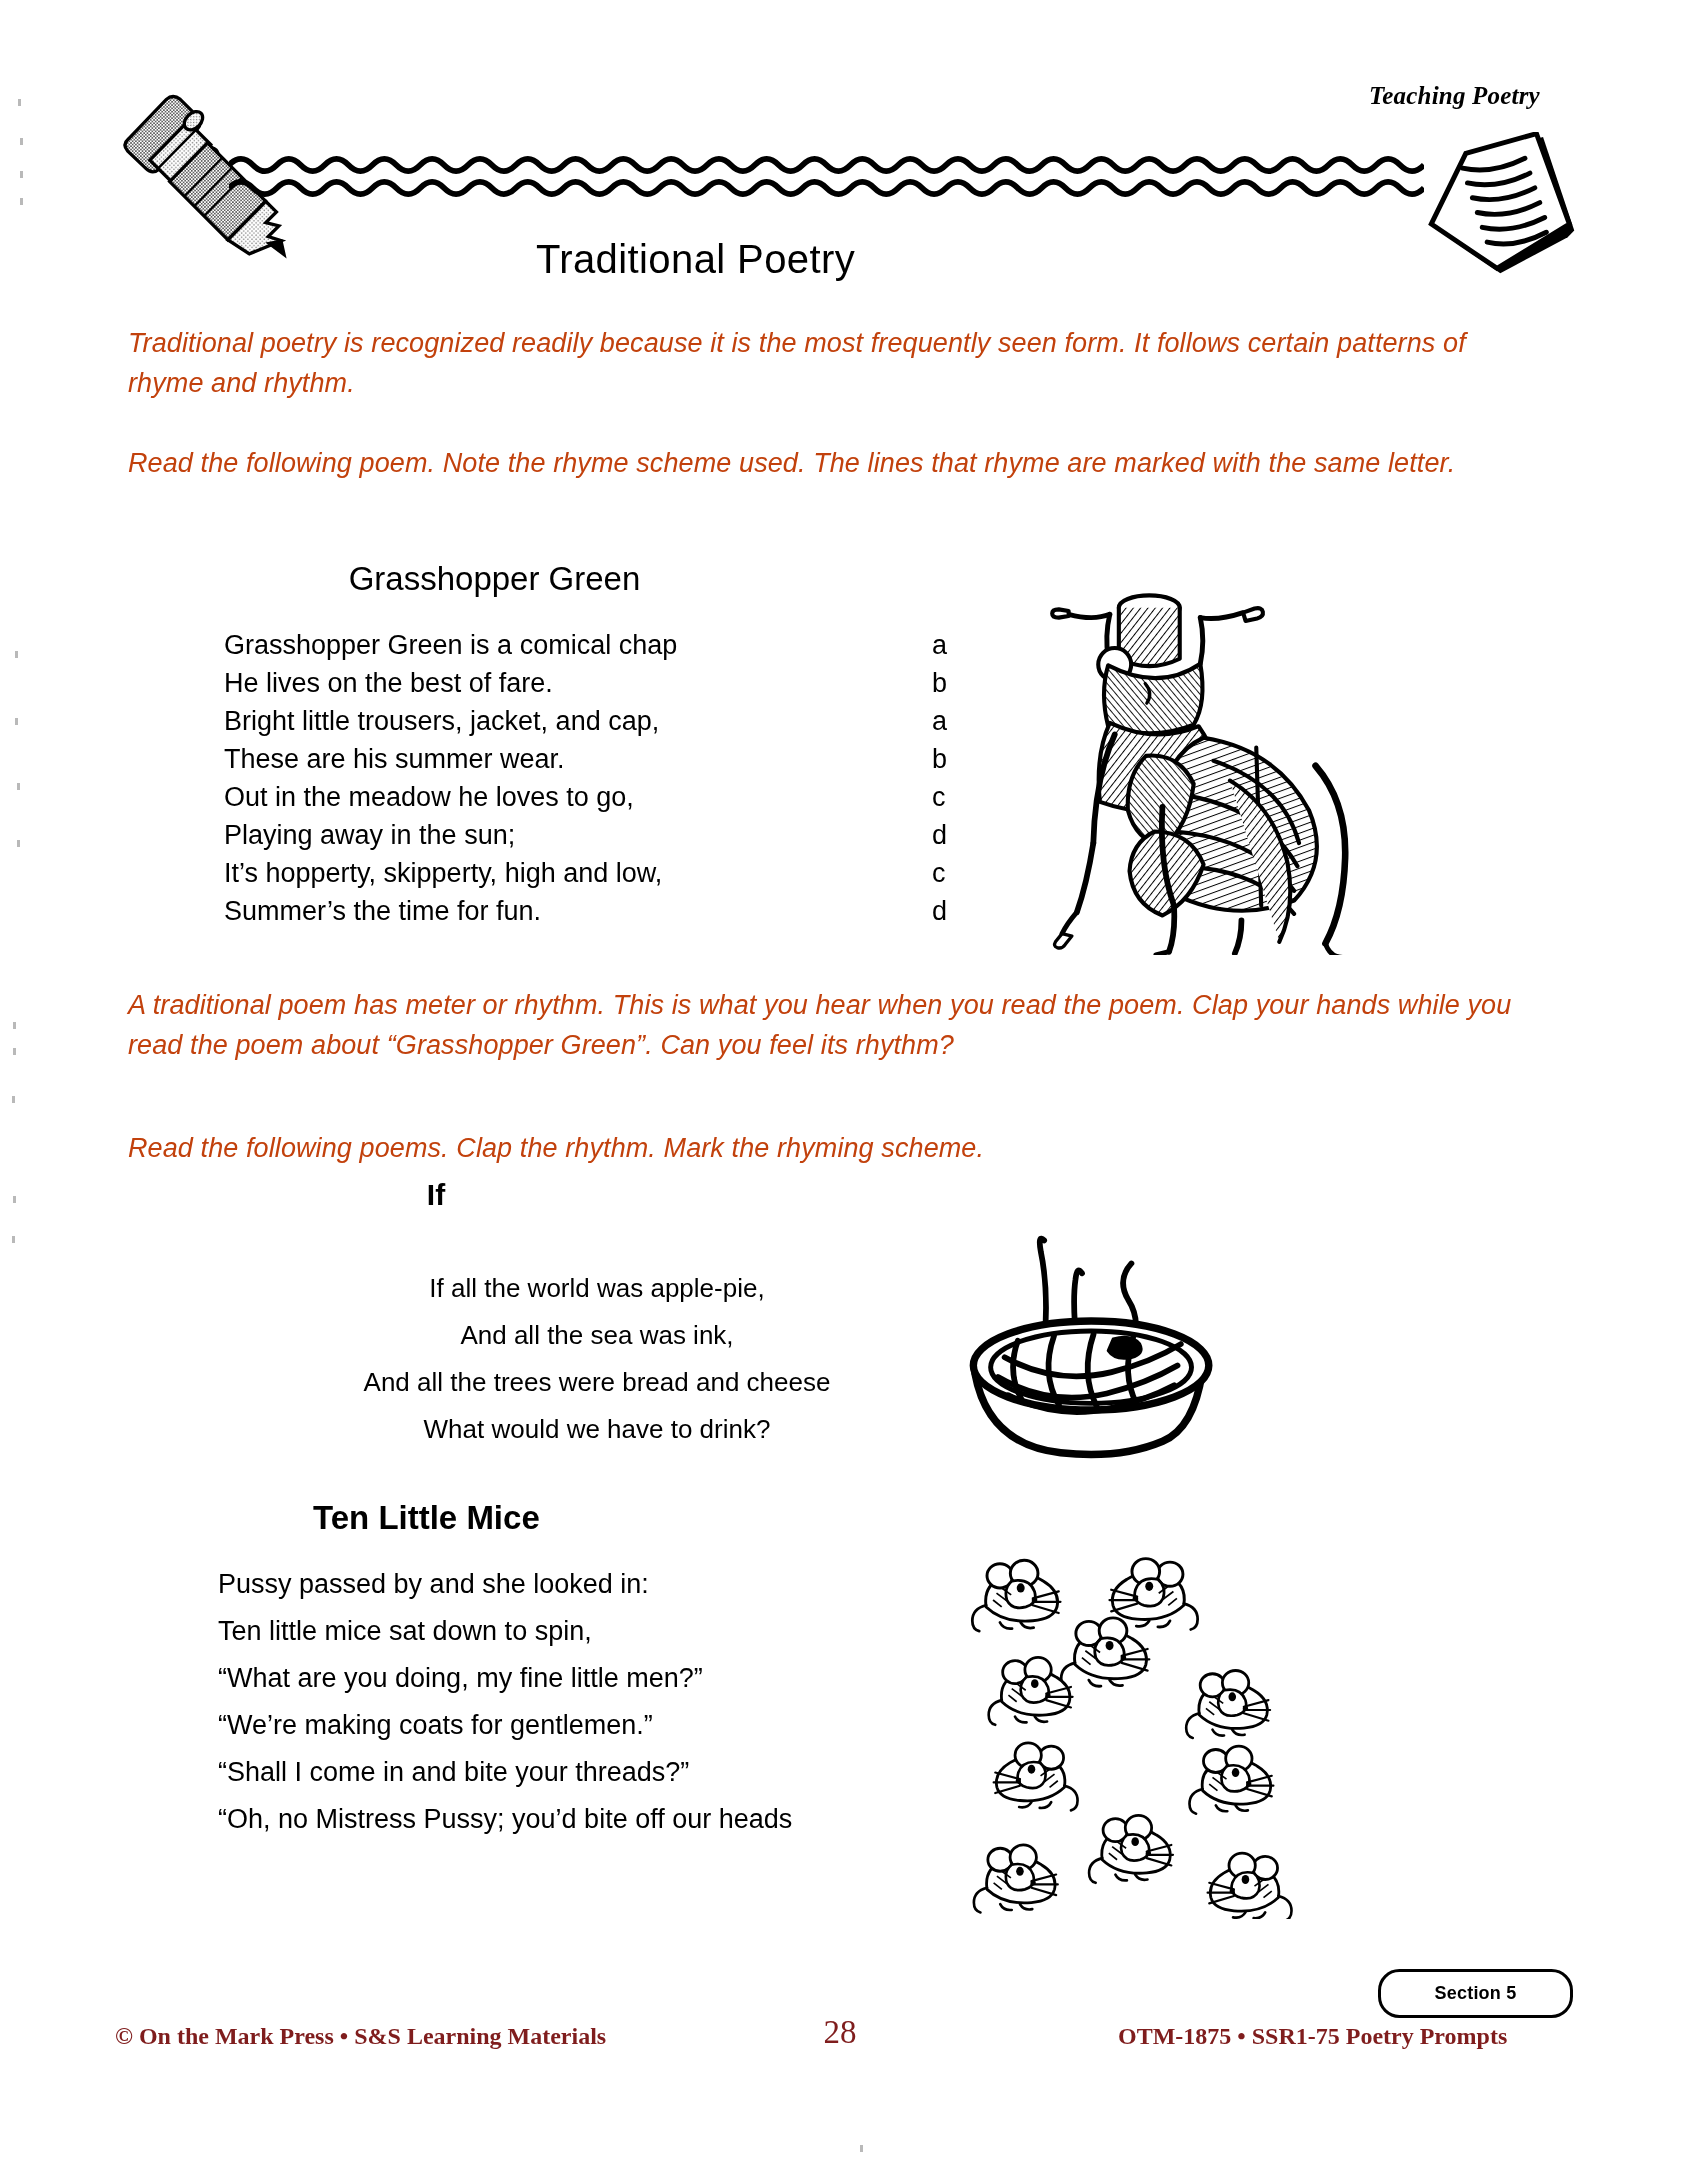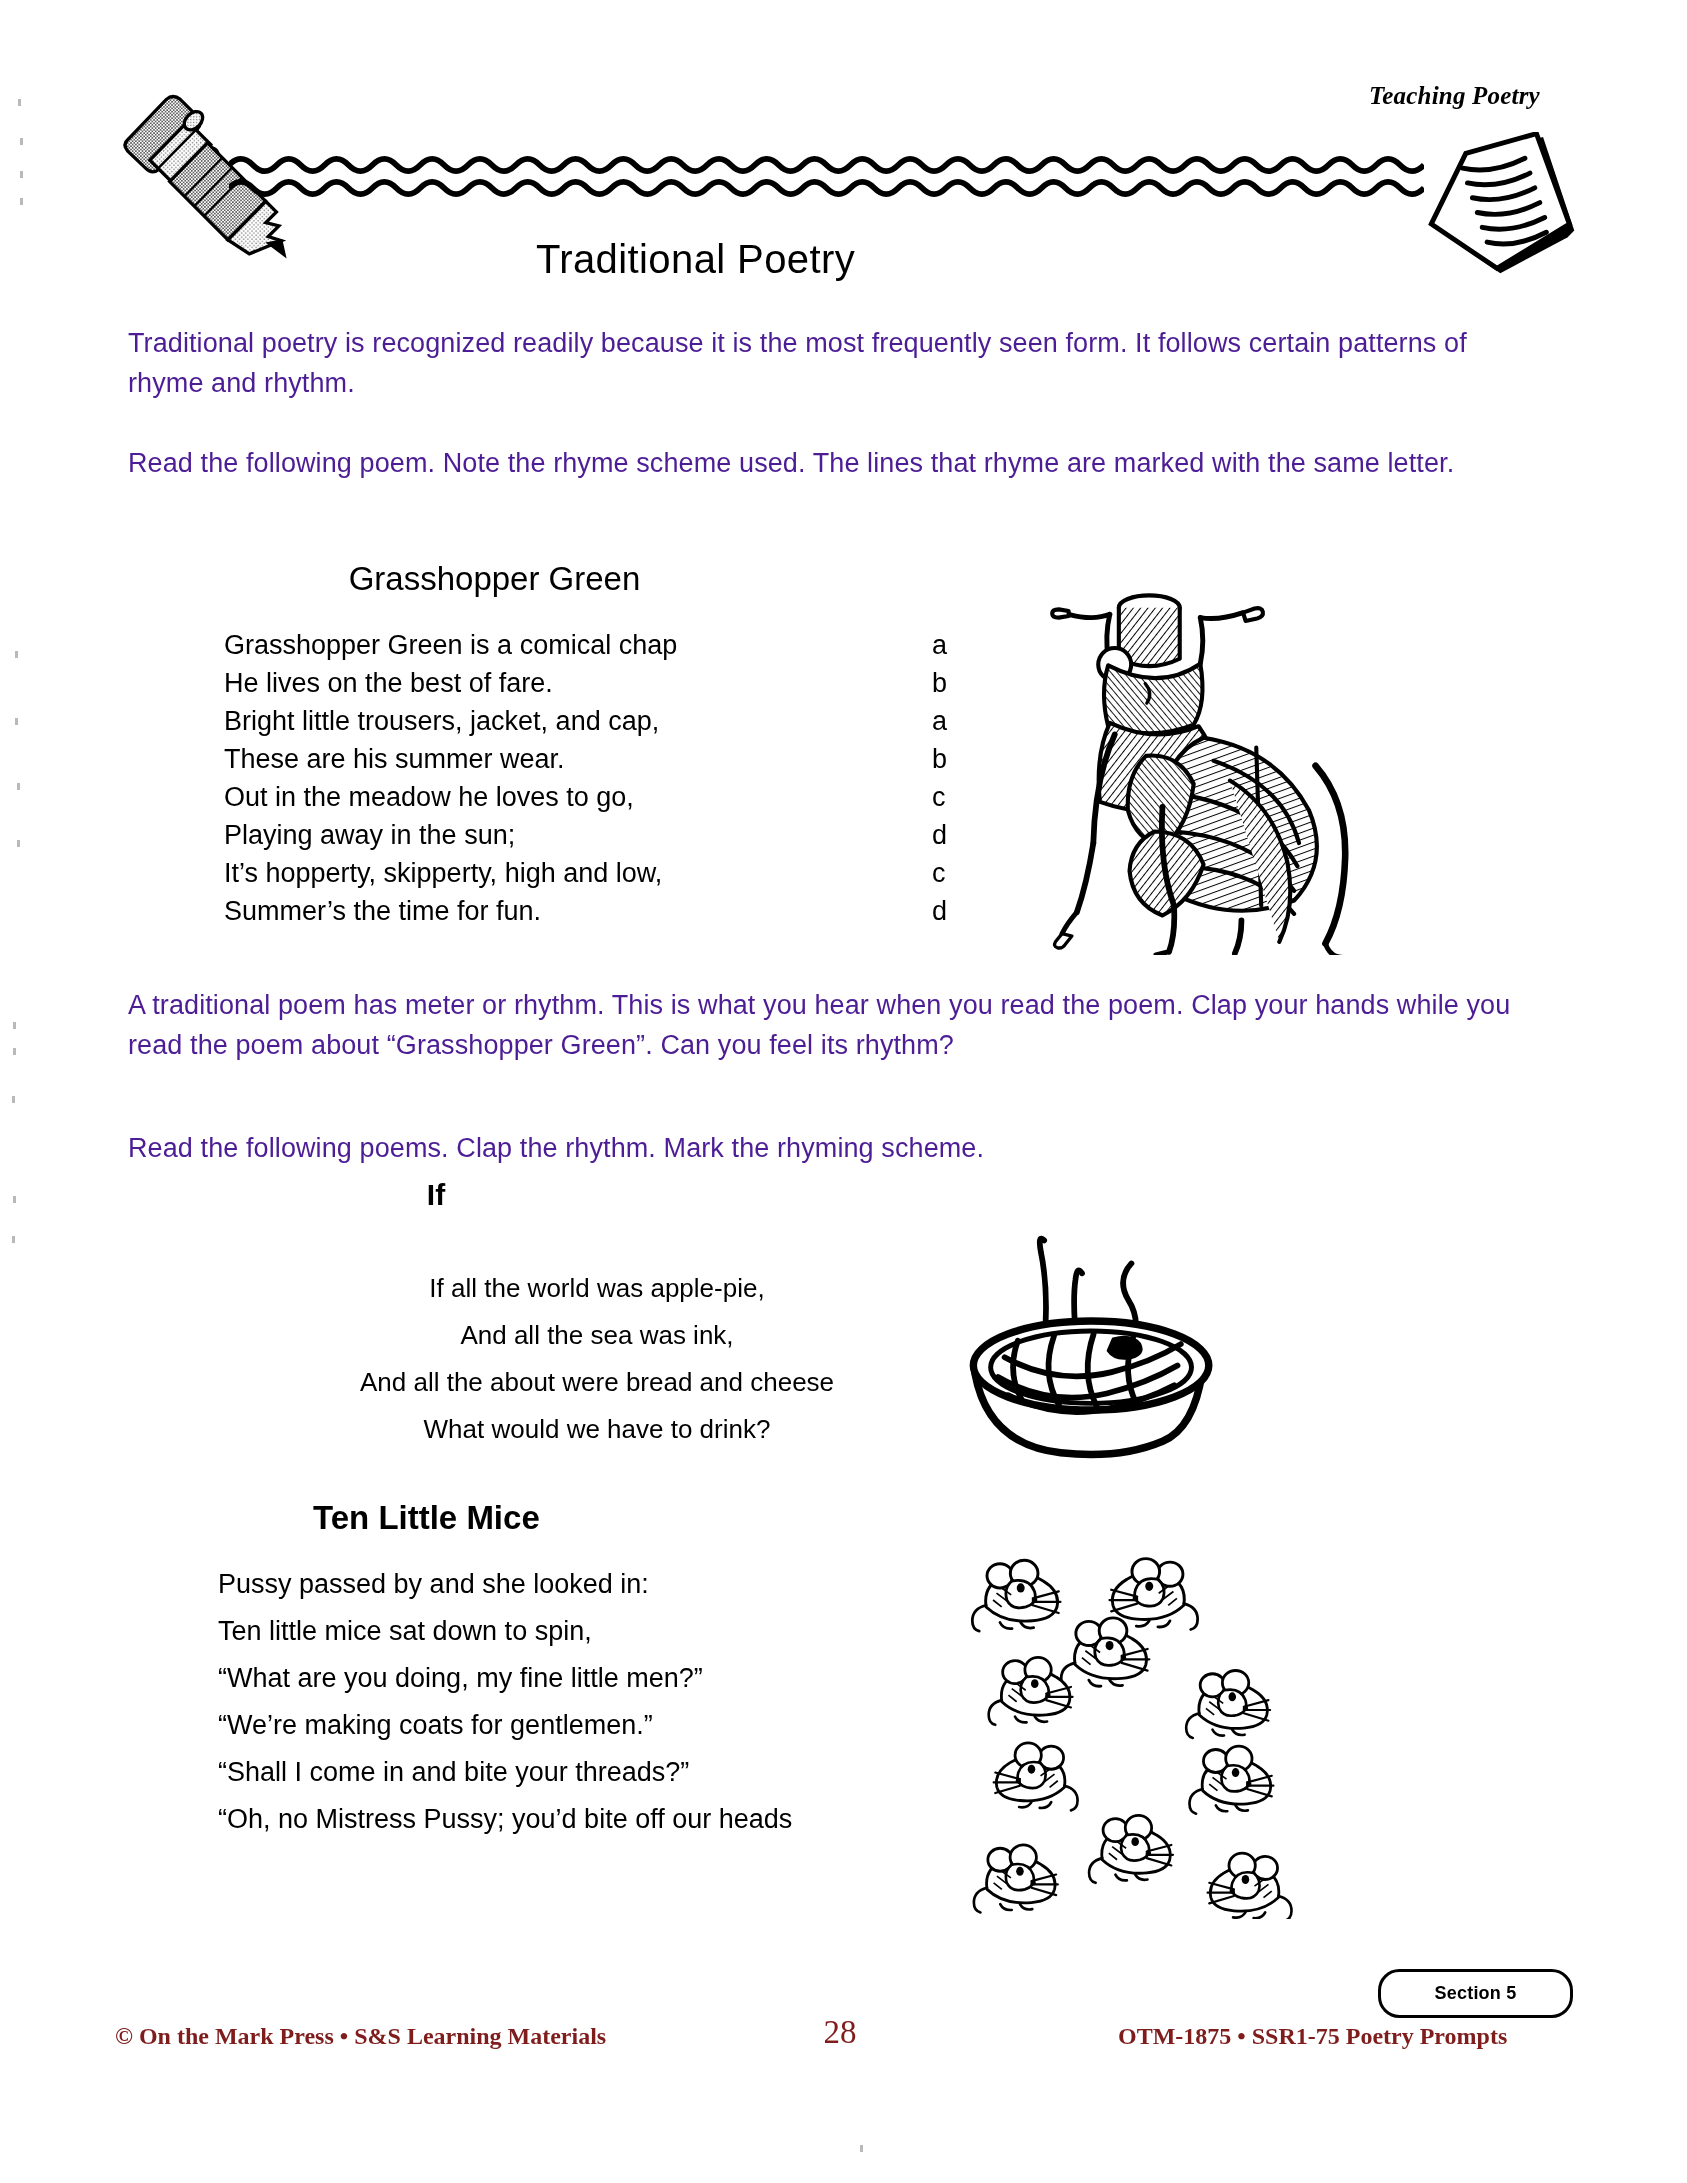--- a/index.html
+++ b/index.html
@@ -67,21 +67,22 @@
     letter-spacing: 0.4px;
     margin-left: 24px;
   }
 
   
   .para {
     position: absolute;
     font-size: 27px;
     line-height: 40px;
     letter-spacing: 0.1px;
-    color: #4c1d95;
+    color: #c2410c;
+    font-style: italic;
   }
   #intro-para-1 { left: 128px; top: 323px; width: 1384px; }
   #intro-para-2 { left: 128px; top: 443px; width: 1417px; }
   #meter-para   { left: 128px; top: 985px; width: 1413px; }
   #instruction-para { left: 128px; top: 1128px; width: 1417px; }
 
   
   #poem-grasshopper-title {
     position: absolute;
     left: 231px; top: 560px;
@@ -370,21 +371,21 @@
   </svg>
 
   <div class="para" id="meter-para">A traditional poem has meter or rhythm.  This is what you hear when you read the poem.  Clap your hands while you read the poem about “Grasshopper Green”.   Can you feel its rhythm?</div>
   <div class="para" id="instruction-para">Read the following poems.  Clap the rhythm.  Mark the rhyming scheme.</div>
 
   <div id="poem-if-title">If</div>
 
   <div id="poem-if-block">
     <div>If all the world was apple-pie,</div>
     <div>And all the sea was ink,</div>
-    <div>And all the about were bread and cheese</div>
+    <div>And all the trees were bread and cheese</div>
     <div>What would we have to drink?</div>
   </div>
 
   <svg id="pie-illustration" viewBox="0 0 430 340">
     <g stroke="#000" fill="none" stroke-linecap="round" stroke-linejoin="round">
 
       <path d="M118 196 q6 -68 -4 -116 q-4 -22 4 -14" stroke-width="7"></path>
       <path d="M158 198 q-6 -56 -2 -84 q2 -18 8 -8" stroke-width="7"></path>
       <path d="M222 200 q16 -34 -2 -62 q-14 -24 4 -44" stroke-width="7"></path>
 

